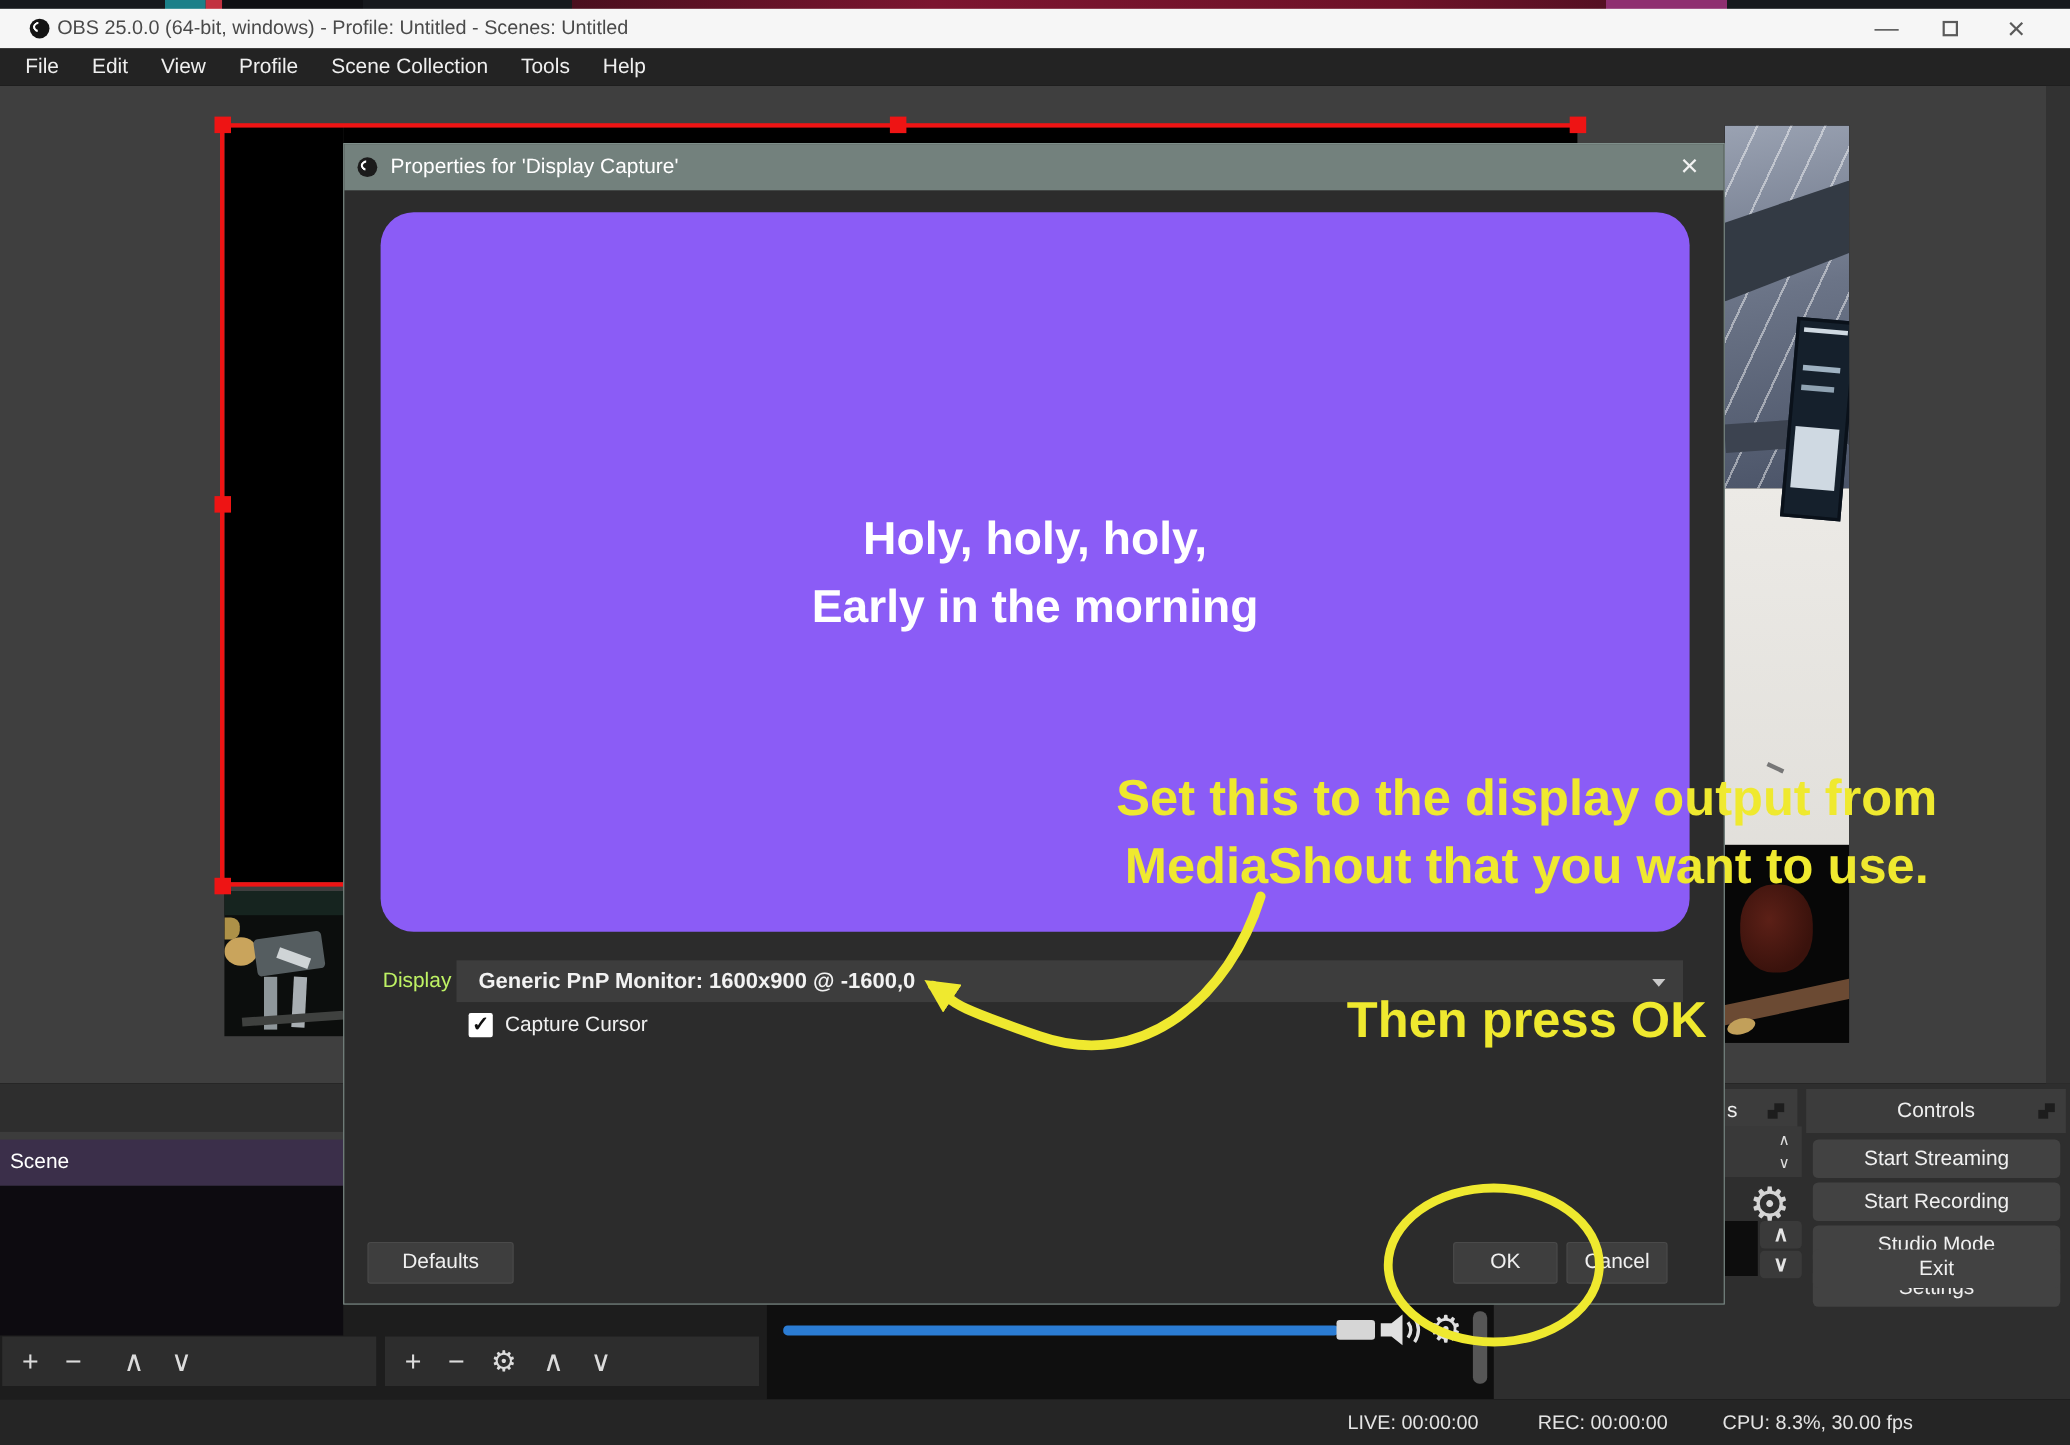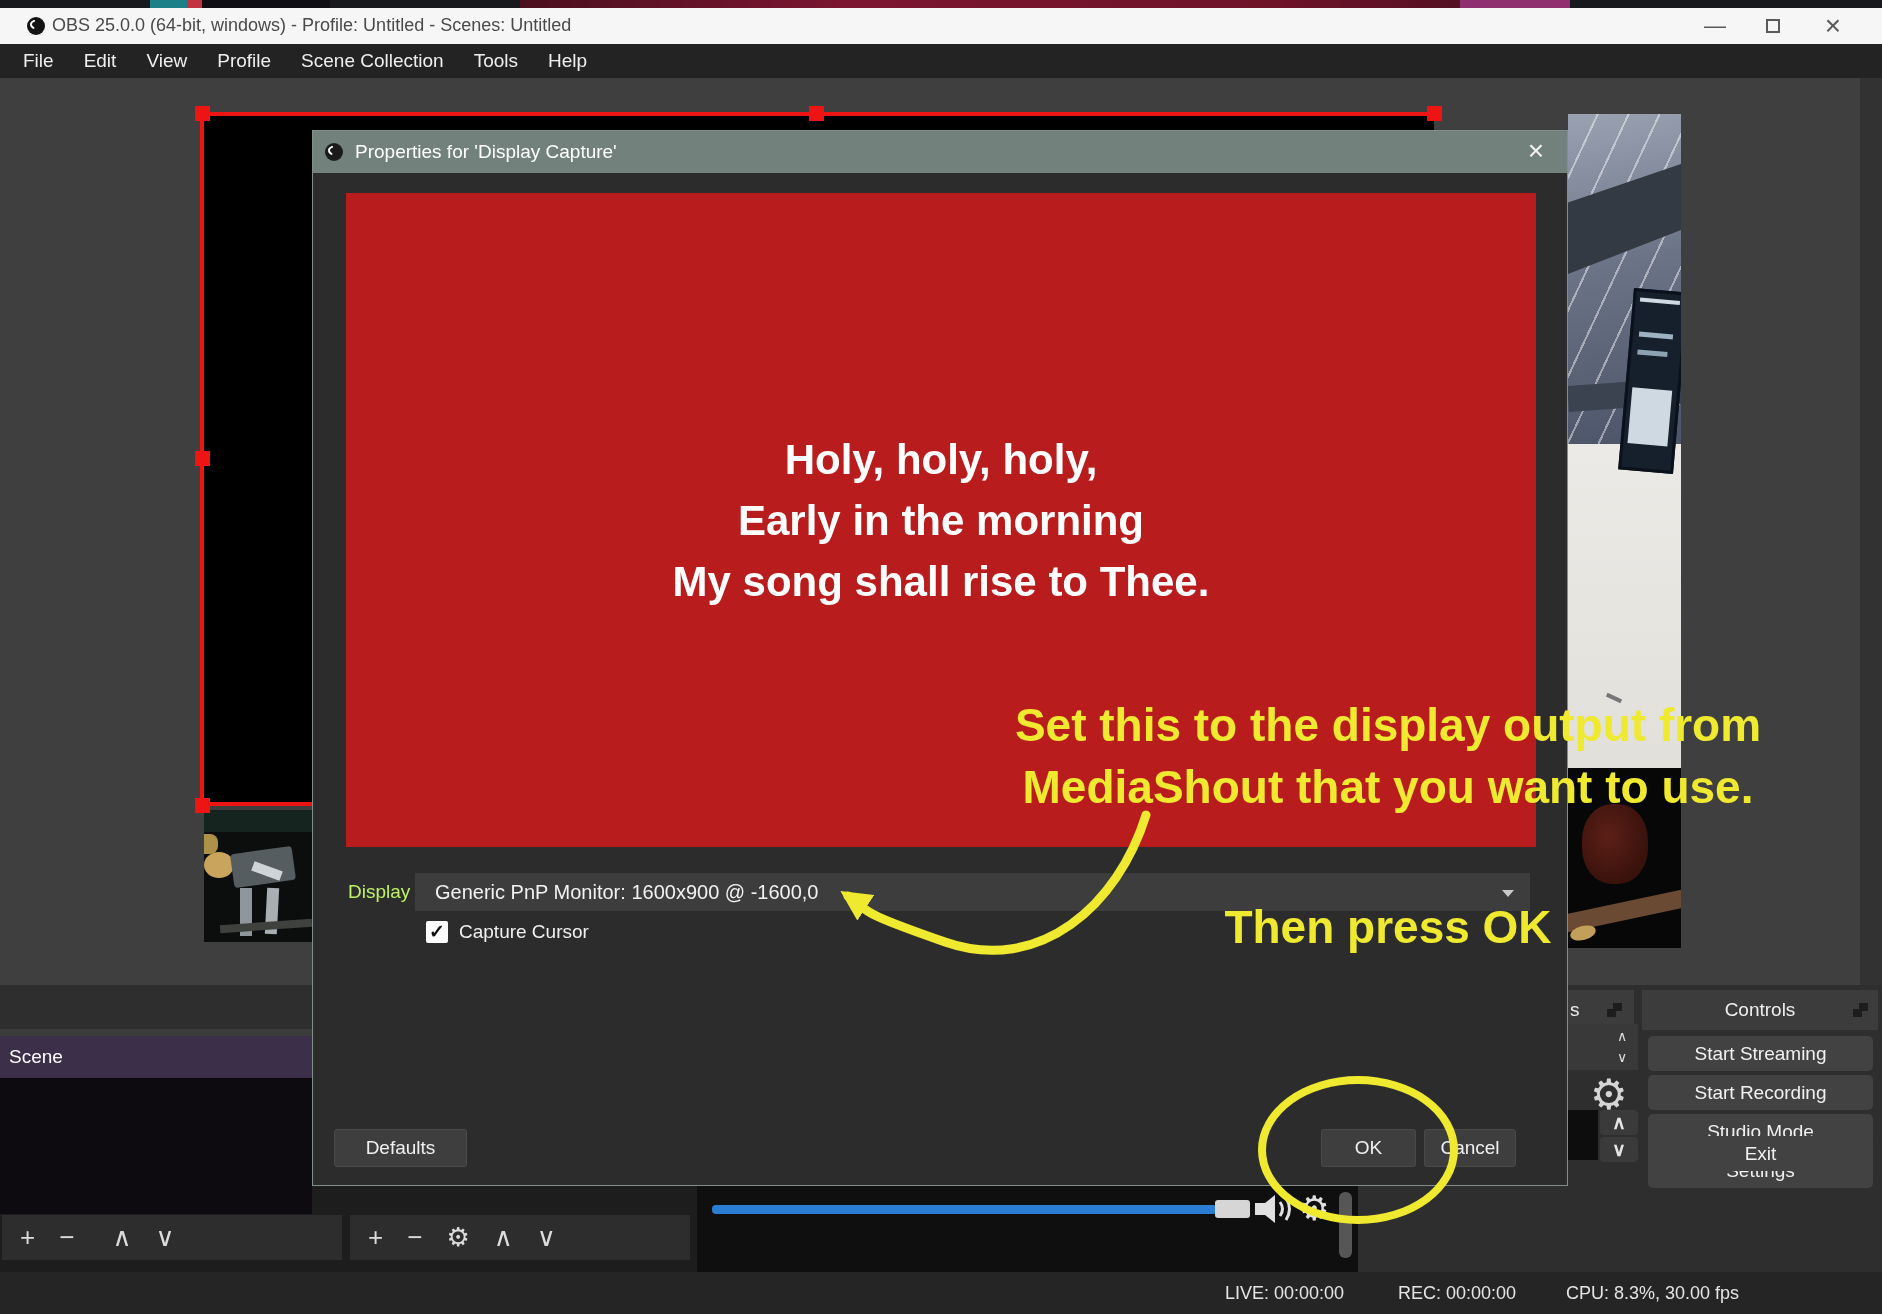--- a/index.html
+++ b/index.html
@@ -31,25 +31,25 @@
   
   #photo-right { left:1568px; top:114px; width:113px; height:834px; overflow:hidden; z-index:2; background:#070707; }
   #photo-left { left:204px; top:810px; width:108px; height:132px; overflow:hidden; z-index:2; background:#0c0e0d; }
   
   #dialog { left:312px; top:130px; width:1256px; height:1056px; background:#2c2c2c;
     border:1px solid #7f8f8b; z-index:5; }
   #dialog-titlebar { position:absolute; left:0; top:0; width:1254px; height:42px; background:#73817d; }
   #dialog-title { position:absolute; left:42px; top:10px; color:#fff; font-size:19px; }
   #dialog-close { position:absolute; right:14px; top:4px; width:34px; height:34px; color:#f2f2f2;
     font-size:28px; text-align:center; line-height:32px; }
-  #dialog-preview { position:absolute; left:33px; top:62px; width:1190px; height:654px; background:#b91c1c;
-    display:flex; flex-direction:column; align-items:center; justify-content:center; }
+  #dialog-preview { position:absolute; left:33px; top:62px; width:1190px; height:654px; background:#8b5cf6;
+    display:flex; flex-direction:column; align-items:center; justify-content:center;border-radius:30px; }
   .lyric { color:#fff; font-weight:bold; font-size:42px; line-height:61px; text-align:center; }
   #display-label { position:absolute; left:35px; top:742px; height:38px; line-height:38px; color:#bef264; font-size:19px; }
-  #display-dropdown { position:absolute; left:102px; top:742px; width:1115px; height:38px; background:#3d3d3d; }
+  #display-dropdown { position:absolute; left:102px; top:742px; width:1115px; height:38px; background:#3d3d3d;font-weight:bold; }
   #display-dropdown .val { position:absolute; left:20px; top:0; line-height:38px; color:#f2f2f2; font-size:20px; }
   .dd-caret { position:absolute; right:16px; top:17px; width:0; height:0;
     border-left:6px solid transparent; border-right:6px solid transparent; border-top:7px solid #c9c9c9; }
   #capture-checkbox { position:absolute; left:113px; top:790px; width:22px; height:22px; background:#fff;
     border-radius:2px; color:#101010; font-size:19px; font-weight:bold; text-align:center; line-height:22px; }
   #capture-label { position:absolute; left:146px; top:790px; color:#f0f0f0; font-size:19px; line-height:22px; }
   .dlg-btn { position:absolute; top:998px; height:38px; background:#3e3e3e; border:1px solid #4a4a4a;
     border-radius:3px; color:#f0f0f0; font-size:19px; text-align:center; line-height:36px; }
   
   #dock-bg { left:0; top:985px; width:1882px; height:287px; background:#2e2e2e; z-index:1; }
@@ -247,21 +247,20 @@
   <div id="dialog-titlebar">
     <div class="obs-logo" style="left:12px;top:12px;background:#1b1b1b;">
         <span></span>
       </div>
     <div id="dialog-title">Properties for 'Display Capture'</div>
     <div id="dialog-close">×</div>
   </div>
   <div id="dialog-preview">
     <div class="lyric">Holy, holy, holy,</div>
     <div class="lyric">Early in the morning</div>
-    <div class="lyric">My song shall rise to Thee.</div>
   </div>
   <div id="display-label">Display</div>
   <div id="display-dropdown">
     <span class="val">Generic PnP Monitor: 1600x900 @ -1600,0</span>
     <span class="dd-caret"></span>
   </div>
   <div id="capture-checkbox">✓</div>
   <div id="capture-label">Capture Cursor</div>
   <div class="dlg-btn" style="left:21px;width:133px;">Defaults</div>
   <div class="dlg-btn" style="left:1008px;width:95px;">OK</div>

